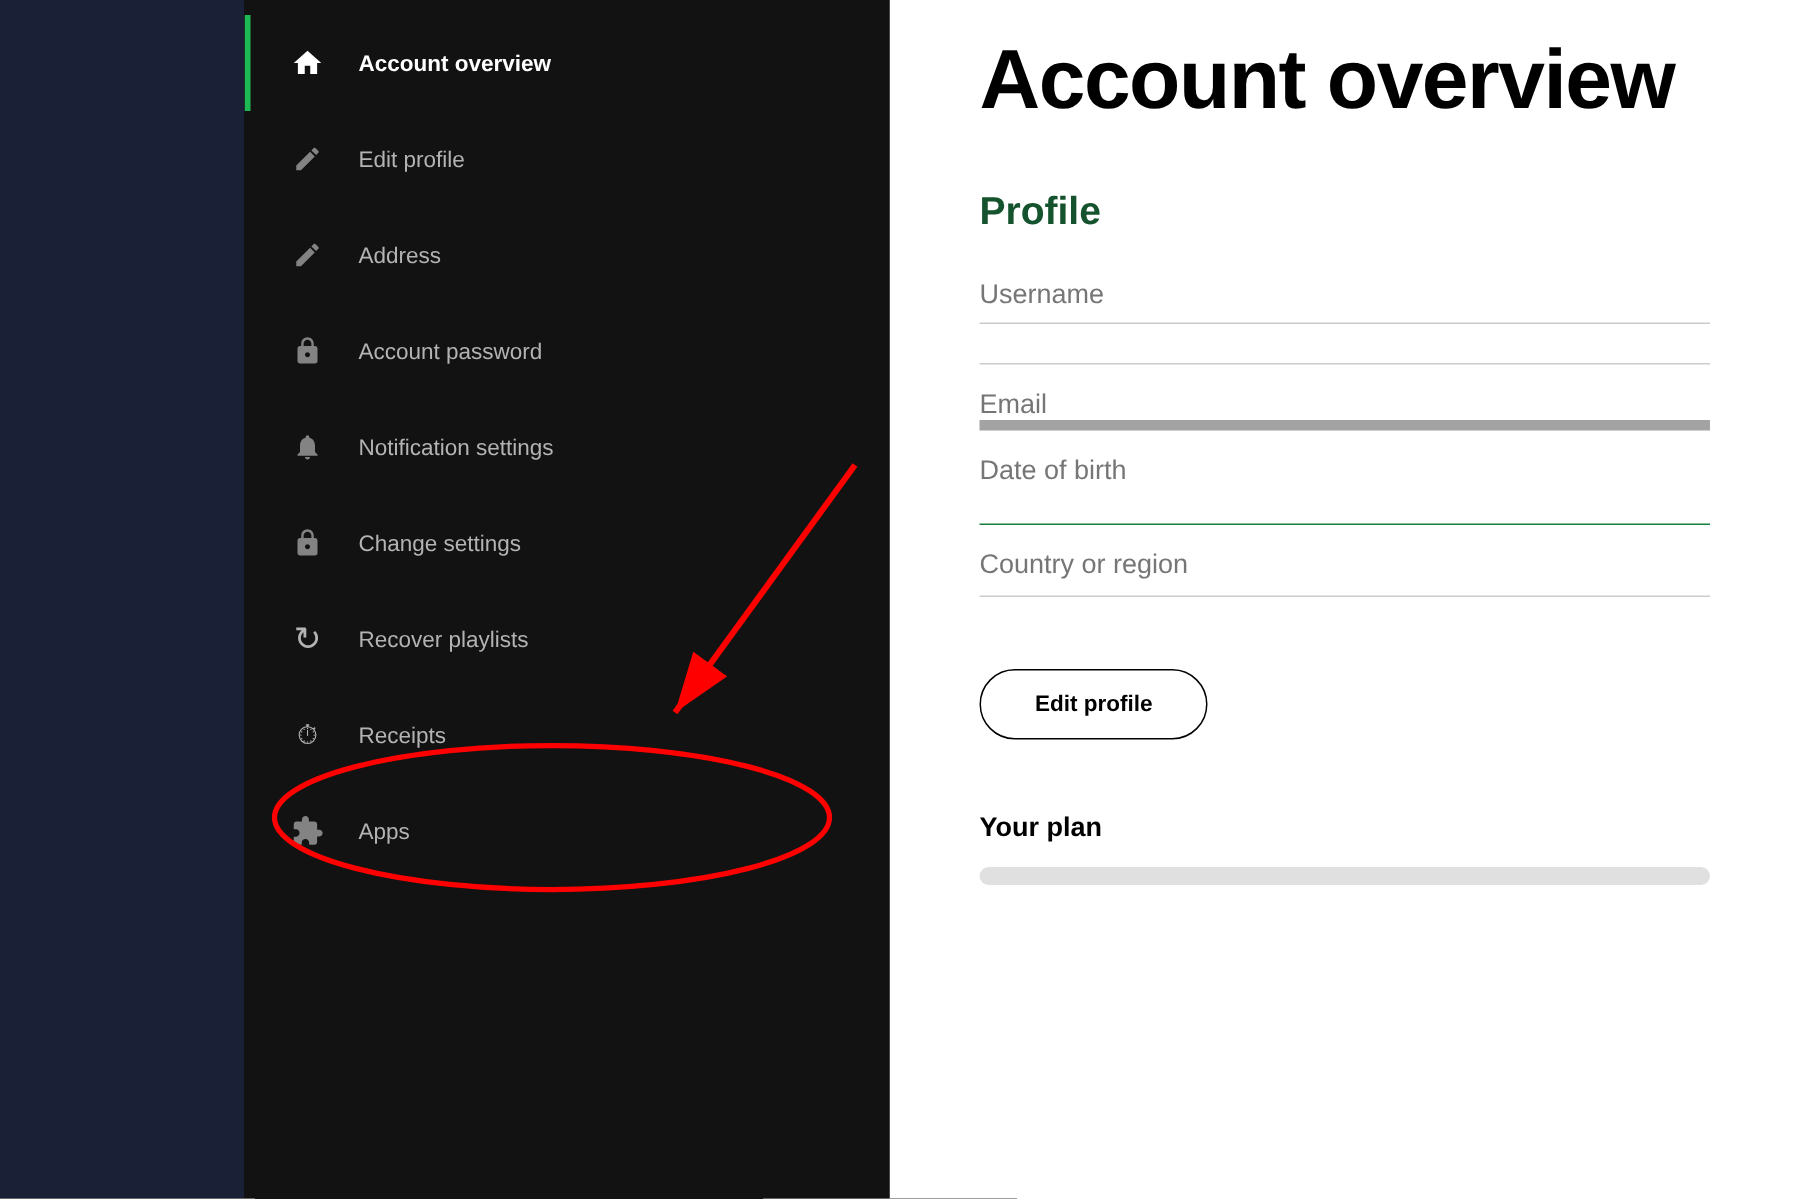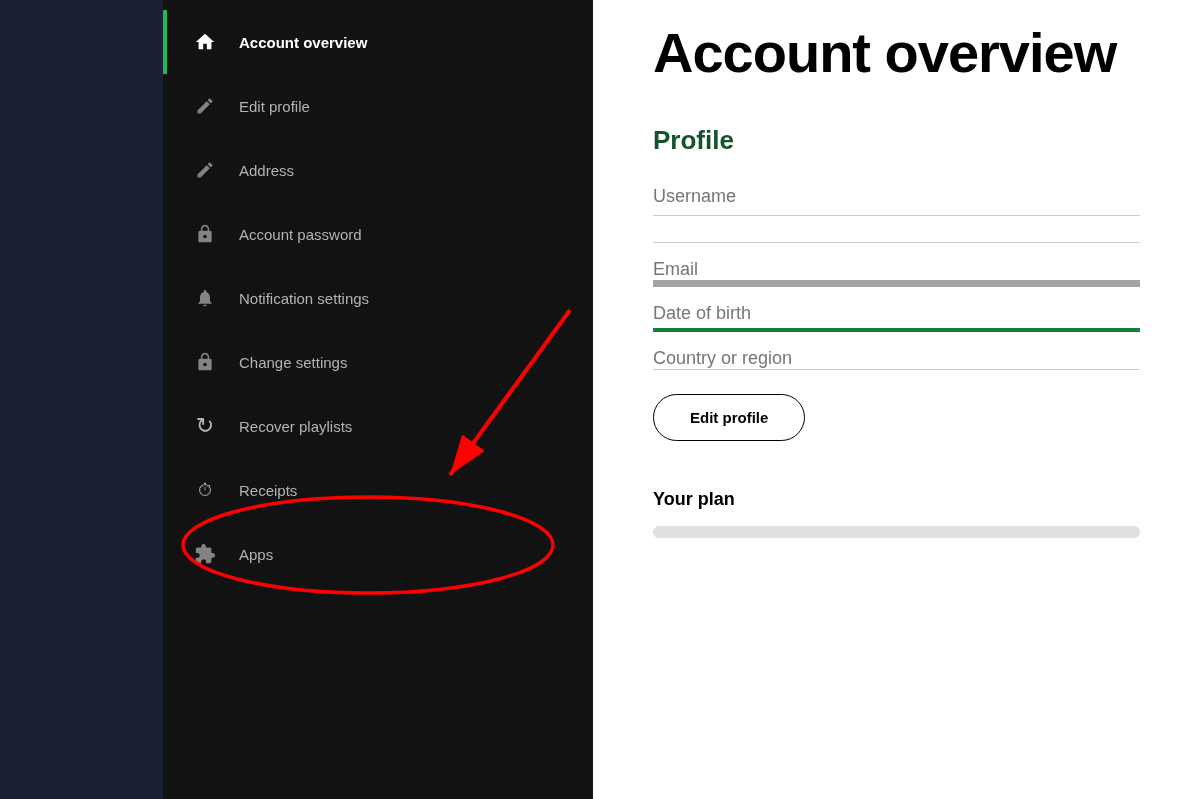--- a/index.html
+++ b/index.html
@@ -253,25 +253,25 @@
   <h2 class="section-title">Profile</h2>
 
   <div style="border-bottom: 1px solid #ccc; margin-bottom: 16px; padding-bottom: 10px;">
     <span class="profile-field-label">Username</span>
   </div>
 
   <div style="border-bottom: 7px solid #a3a3a3; margin-bottom: 16px; ">
     <span class="profile-field-label" style="border:none; margin:0; padding:0;">Email</span>
   </div>
 
-  <div style="border-bottom: 4px solid #15803d; margin-bottom: 16px; padding-bottom: 4px;">
+  <div style="border-bottom: 1px solid #15803d; margin-bottom: 16px; padding-bottom: 25px;">
     <span class="profile-field-label" style="border:none; margin:0; padding:0;">Date of birth</span>
   </div>
 
-  <div style="border-bottom: 1px solid #ccc; ">
+  <div style="border-bottom: 1px solid #ccc; margin-bottom: 24px; padding-bottom: 10px;">
     <span class="profile-field-label" style="border:none; margin:0; padding:0;">Country or region</span>
   </div>
 
   <button class="edit-profile-btn">Edit profile</button>
 
   
   <h2 class="your-plan-title">Your plan</h2>
 
   <div class="plan-bar"></div>
 </div>

